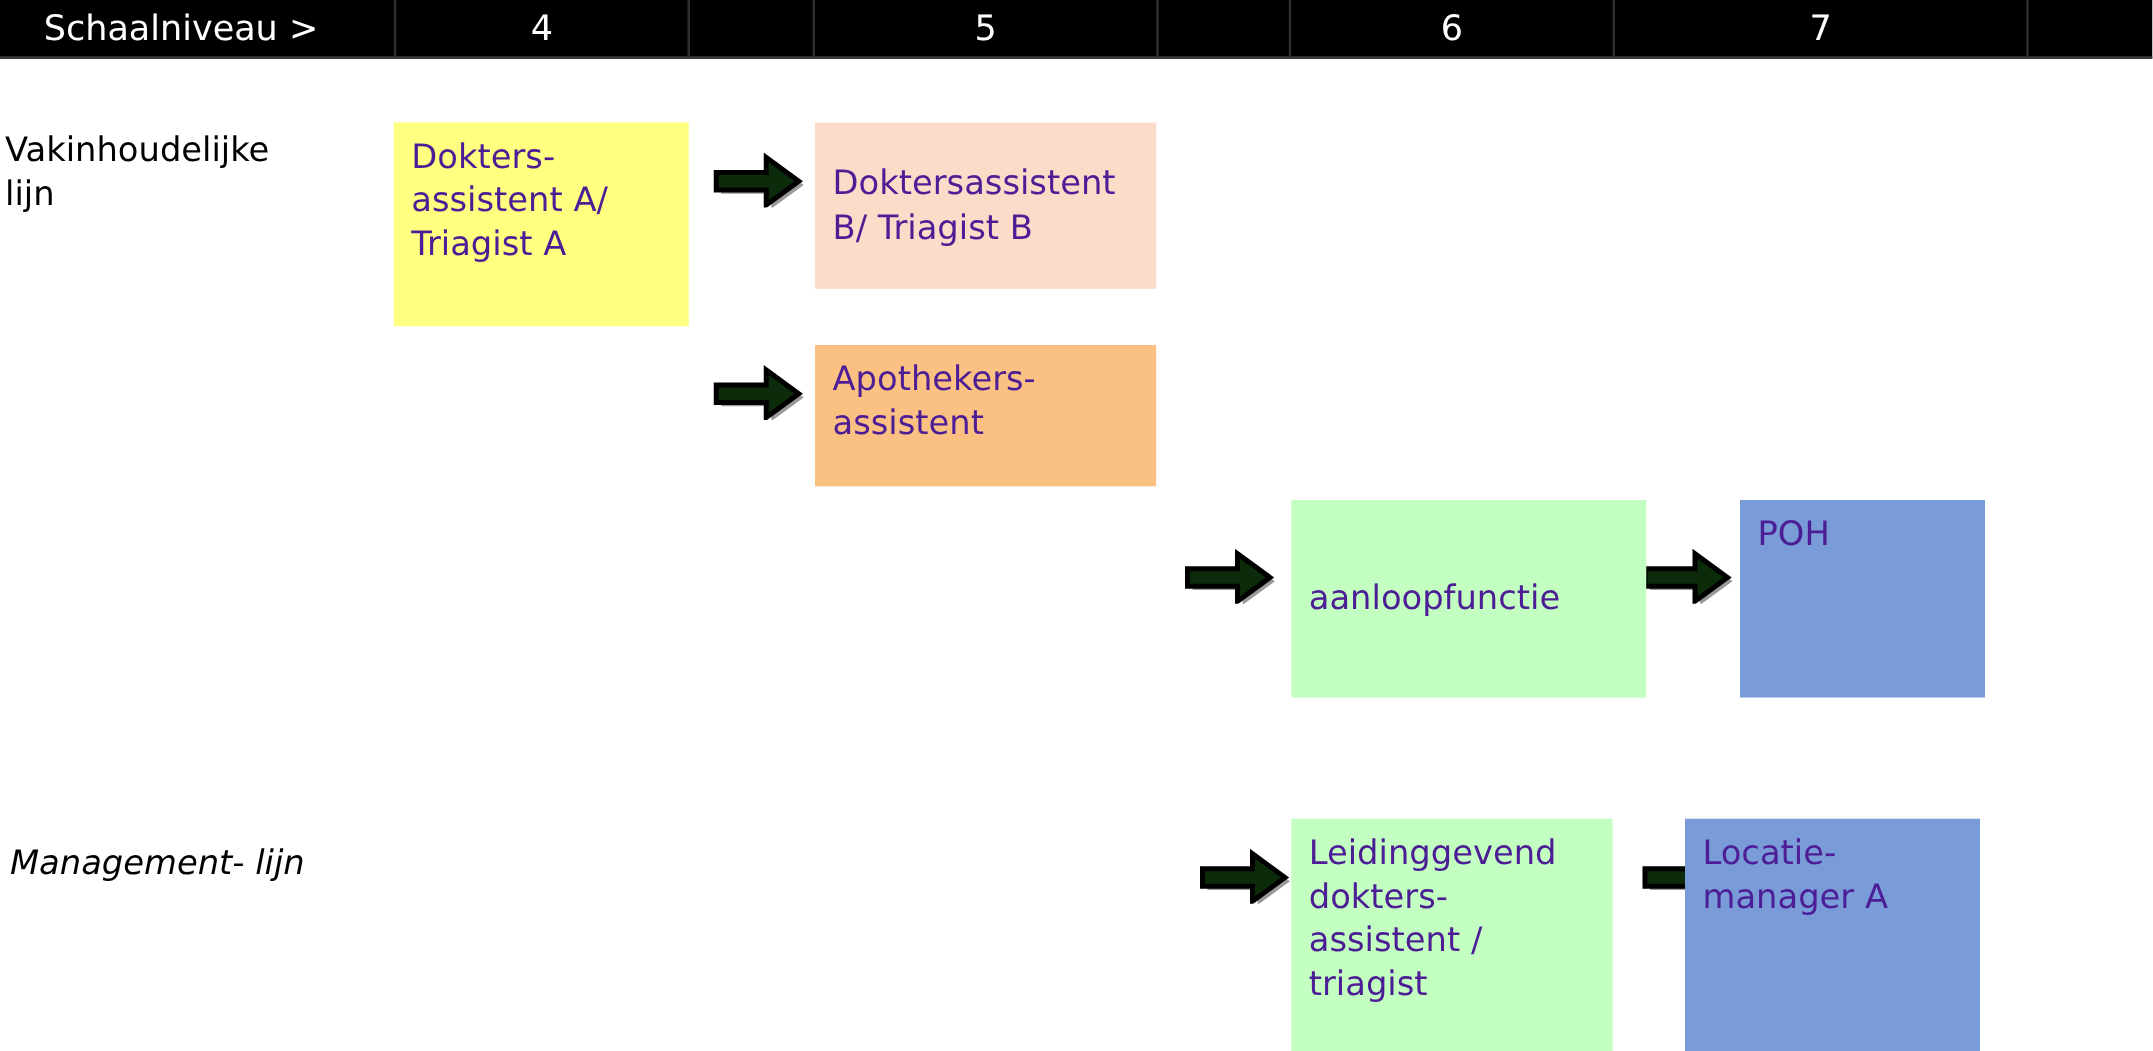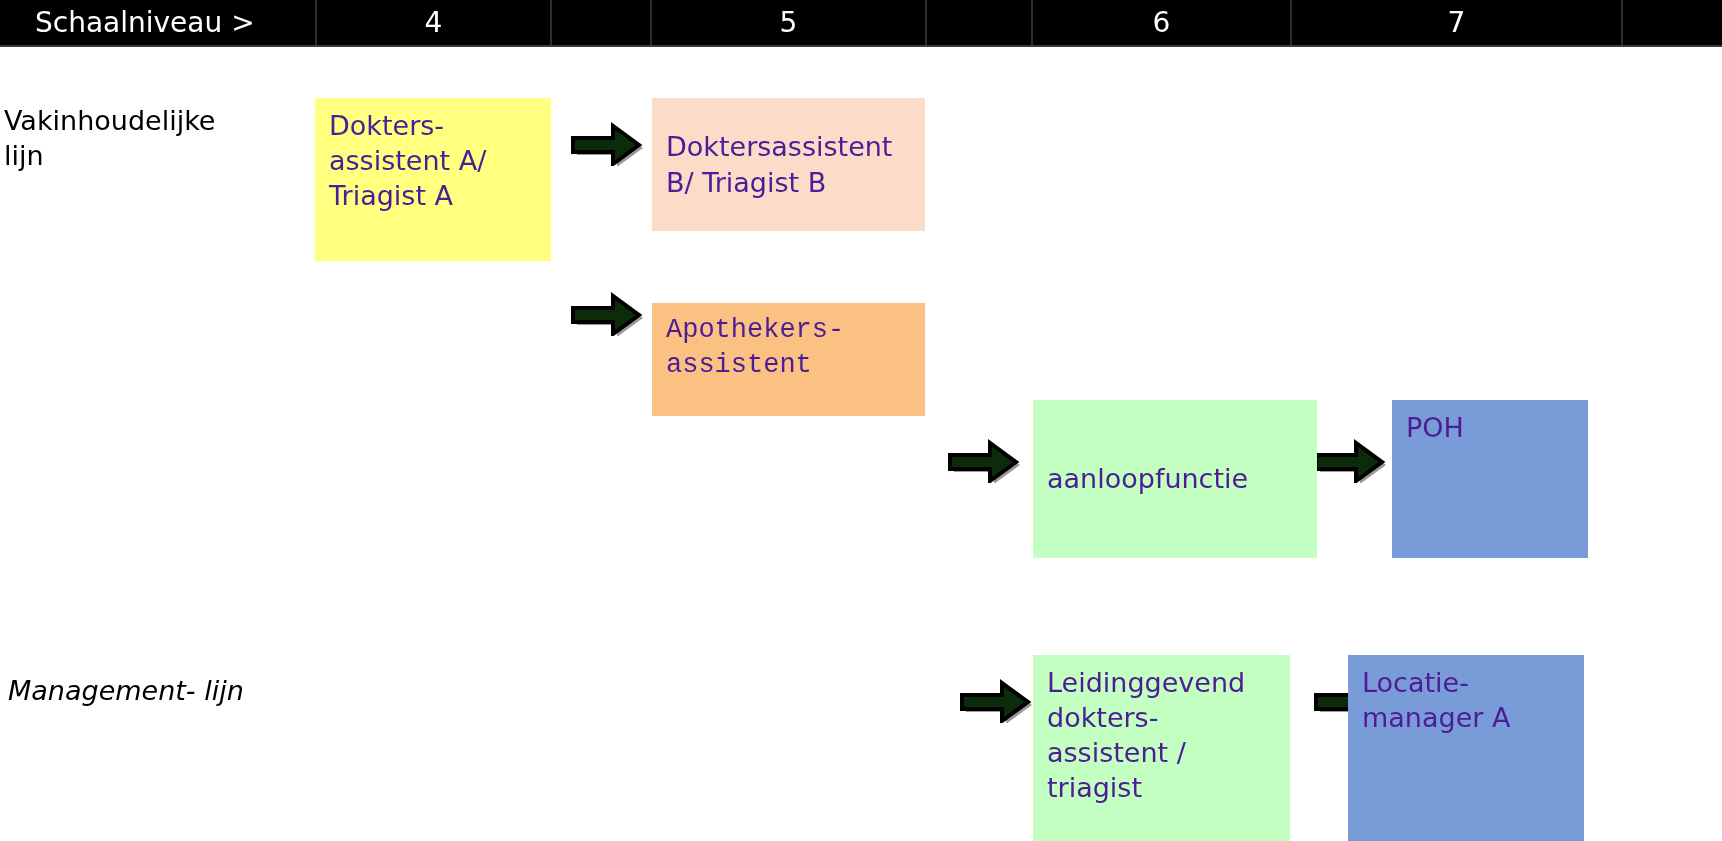--- a/index.html
+++ b/index.html
@@ -158,21 +158,21 @@
   <span>Dokters-
 assistent  A/
 Triagist A</span>
 </div>
 
 <div class="node-box middle" style="left:652px; top:98px; width:273px; height:133px; background:#fadcc8;">
   <span>Doktersassistent
 B/ Triagist B</span>
 </div>
 
-<div class="node-box top" style="left:652px; top:303px; width:273px; height:113px; background:#fac183;font-family:Liberation Mono, monospace;">
+<div class="node-box top" style="left:652px; top:276px; width:273px; height:113px; background:#fac183;">
   <span>Apothekers-
 assistent</span>
 </div>
 
 <div class="node-box middle" style="left:1033px; top:400px; width:284px; height:158px; background:#c2ffc0;">
   <span>aanloopfunctie</span>
 </div>
 
 <div class="node-box top" style="left:1392px; top:400px; width:196px; height:158px; background:#799bd8;">
   <span>POH</span>

